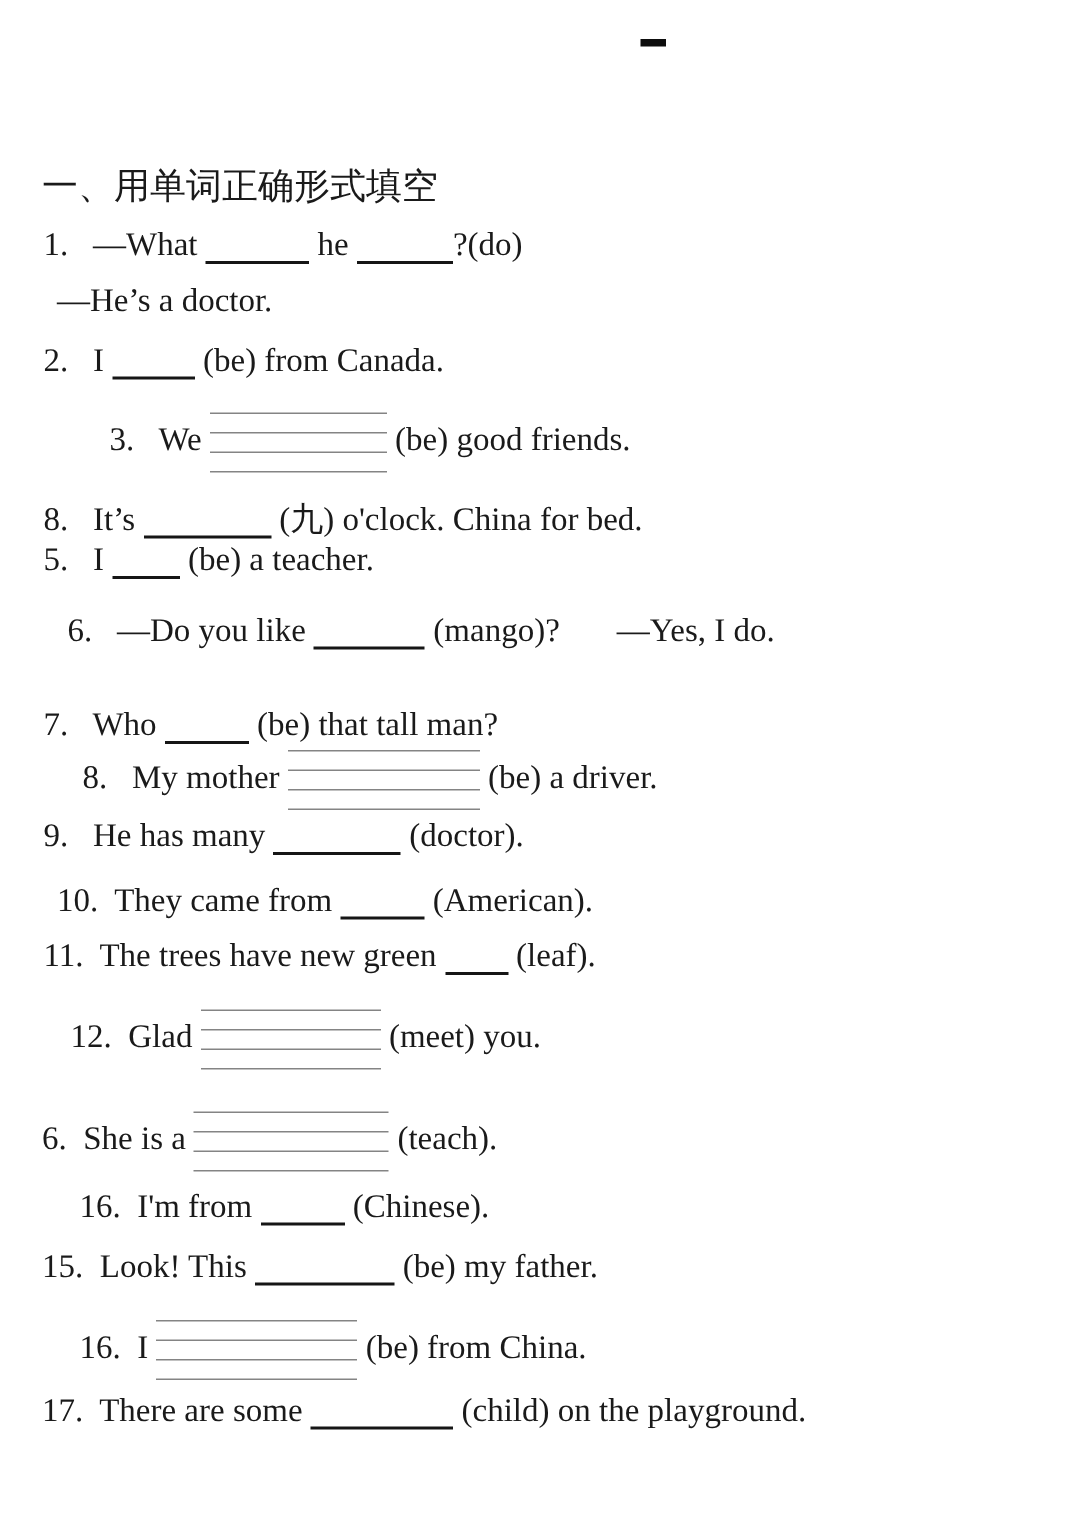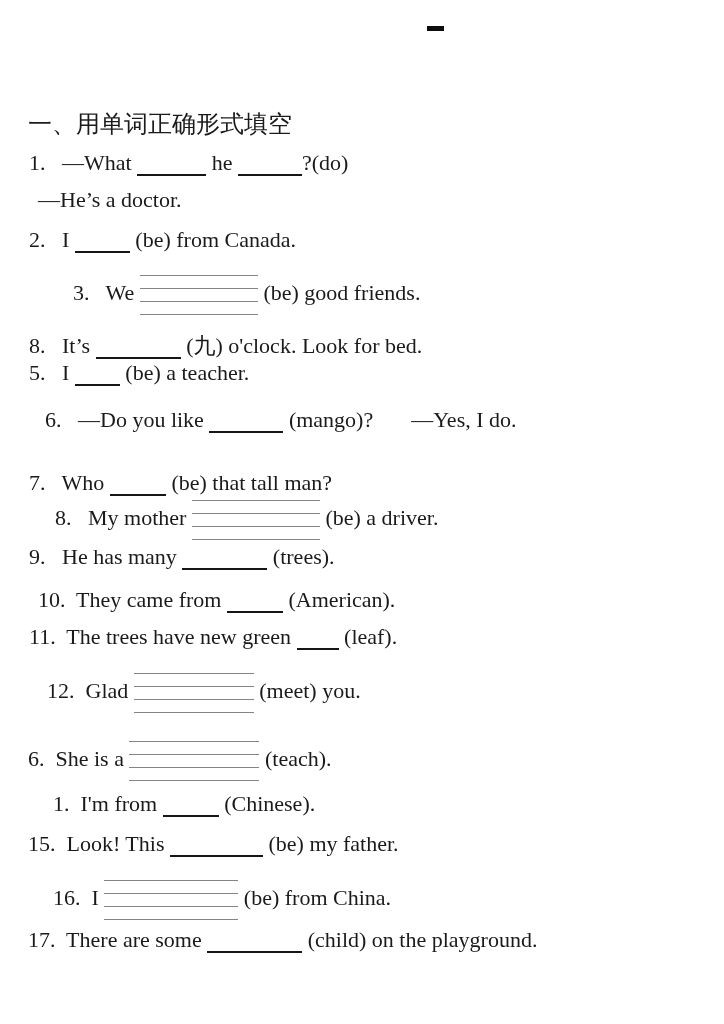--- a/index.html
+++ b/index.html
@@ -19,27 +19,27 @@
 </head>
 <body>
 
 <div class="header-dash"></div>
 <div class="title">一、用单词正确形式填空</div>
 <div id="items">
     <div class="row" style="left: 29px; top: 150px;"><span>1.   —What </span><span class="blank" style="width: 69px;"></span><span> he </span><span class="blank" style="width: 64px;"></span><span>?(do)</span></div>
     <div class="row" style="left: 38px; top: 187px;"><span>—He’s a doctor.</span></div>
     <div class="row" style="left: 29px; top: 227px;"><span>2.   I </span><span class="blank" style="width: 55px;"></span><span> (be) from Canada.</span></div>
     <div class="row" style="left: 29px; top: 275px; margin-left: 44px;"><span>3.   We </span><span class="grid4" style="width: 118px;"><i class="gl" style="top: 0px;"></i><i class="gl" style="top: 13px;"></i><i class="gl" style="top: 26px;"></i><i class="gl" style="top: 39px;"></i></span><span> (be) good friends.</span></div>
-    <div class="row" style="left: 29px; top: 333px;"><span>8.   It’s </span><span class="blank" style="width: 85px;"></span><span> (九) o'clock. Look for bed.</span></div>
+    <div class="row" style="left: 29px; top: 333px;"><span>8.   It’s </span><span class="blank" style="width: 85px;"></span><span> (九) o'clock. China for bed.</span></div>
     <div class="row" style="left: 29px; top: 360px;"><span>5.   I </span><span class="blank" style="width: 45px;"></span><span> (be) a teacher.</span></div>
     <div class="row" style="left: 45px; top: 407px;"><span>6.   —Do you like </span><span class="blank" style="width: 74px;"></span><span> (mango)?</span><span class="hgap" style="width: 38px;"></span><span>—Yes, I do.</span></div>
     <div class="row" style="left: 29px; top: 454px; margin-top: 16px;"><span>7.   Who </span><span class="blank" style="width: 56px;"></span><span> (be) that tall man?</span></div>
     <div class="row" style="left: 55px; top: 500px;"><span>8.   My mother </span><span class="grid4" style="width: 128px;"><i class="gl" style="top: 0px;"></i><i class="gl" style="top: 13px;"></i><i class="gl" style="top: 26px;"></i><i class="gl" style="top: 39px;"></i></span><span> (be) a driver.</span></div>
-    <div class="row" style="left: 29px; top: 544px;"><span>9.   He has many </span><span class="blank" style="width: 85px;"></span><span> (trees).</span></div>
+    <div class="row" style="left: 29px; top: 544px;"><span>9.   He has many </span><span class="blank" style="width: 85px;"></span><span> (doctor).</span></div>
     <div class="row" style="left: 38px; top: 587px;"><span>10.  They came from </span><span class="blank" style="width: 56px;"></span><span> (American).</span></div>
     <div class="row" style="left: 29px; top: 624px;"><span>11.  The trees have new green </span><span class="blank" style="width: 42px;"></span><span> (leaf).</span></div>
     <div class="row" style="left: 47px; top: 673px;"><span>12.  Glad </span><span class="grid4" style="width: 120px;"><i class="gl" style="top: 0px;"></i><i class="gl" style="top: 13px;"></i><i class="gl" style="top: 26px;"></i><i class="gl" style="top: 39px;"></i></span><span> (meet) you.</span></div>
     <div class="row" style="left: 28px; top: 741px;"><span>6.  She is a </span><span class="grid4" style="width: 130px;"><i class="gl" style="top: 0px;"></i><i class="gl" style="top: 13px;"></i><i class="gl" style="top: 26px;"></i><i class="gl" style="top: 39px;"></i></span><span> (teach).</span></div>
-    <div class="row" style="left: 53px; top: 791px;"><span>1.  I'm from </span><span class="blank" style="width: 56px;"></span><span> (Chinese).</span></div>
+    <div class="row" style="left: 53px; top: 791px;"><span>16.  I'm from </span><span class="blank" style="width: 56px;"></span><span> (Chinese).</span></div>
     <div class="row" style="left: 28px; top: 831px;"><span>15.  Look! This </span><span class="blank" style="width: 93px;"></span><span> (be) my father.</span></div>
     <div class="row" style="left: 53px; top: 880px;"><span>16.  I </span><span class="grid4" style="width: 134px;"><i class="gl" style="top: 0px;"></i><i class="gl" style="top: 13px;"></i><i class="gl" style="top: 26px;"></i><i class="gl" style="top: 39px;"></i></span><span> (be) from China.</span></div>
     <div class="row" style="left: 28px; top: 927px; text-align: right;"><span>17.  There are some </span><span class="blank" style="width: 95px;"></span><span> (child) on the playground.</span></div>
   </div>
 
 </body></html>

